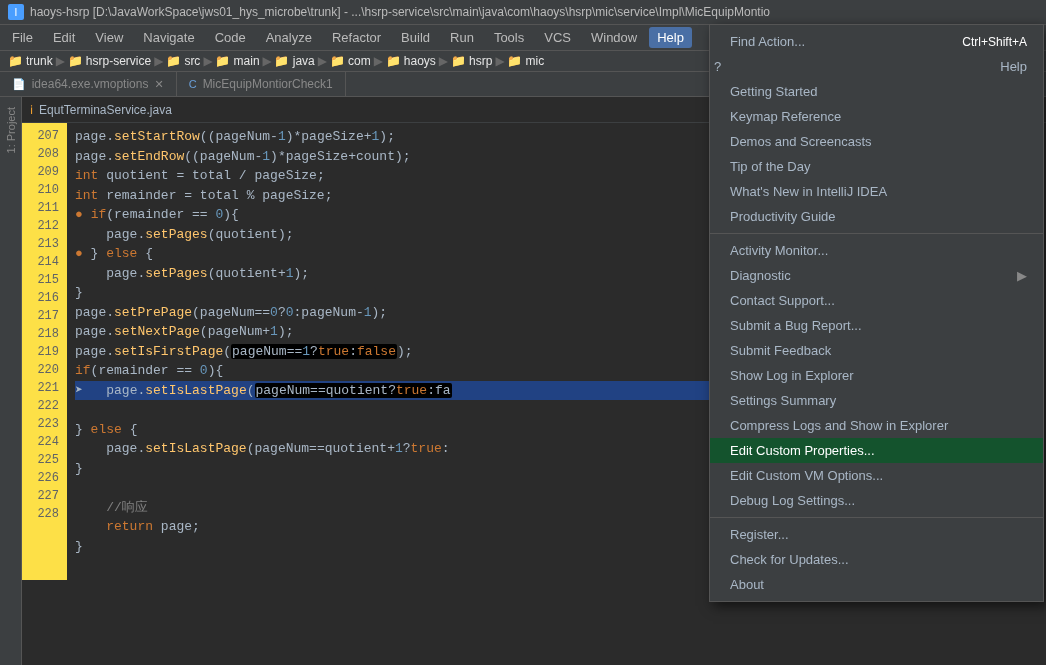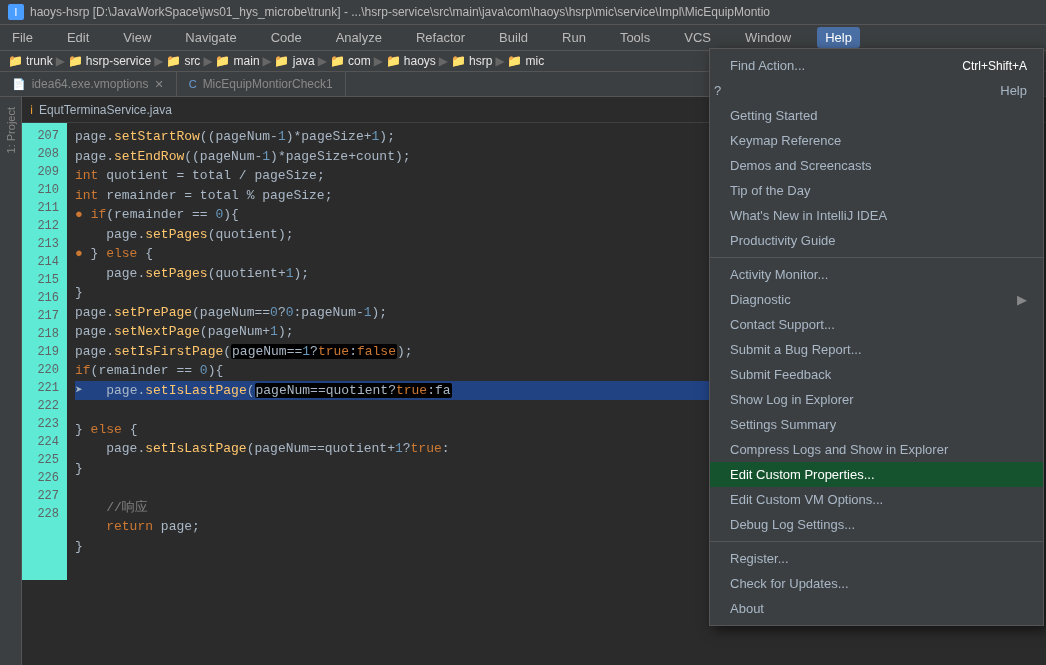--- a/index.html
+++ b/index.html
@@ -18,21 +18,21 @@
     }
     .titlebar-icon { width: 16px; height: 16px; background: #4a9eff; border-radius: 2px; font-size: 10px; color: white; display: flex; align-items: center; justify-content: center; }
 
     
     .menubar {
       background: #3c3f41;
       display: flex;
       align-items: center;
       padding: 2px 4px;
       border-bottom: 1px solid #555;
-      gap: 18px;
+      gap: 4px;
     }
     .menubar-item {
       padding: 3px 8px;
       color: #bbbbbb;
       cursor: pointer;
       font-size: 13px;
       border-radius: 3px;
     }
     .menubar-item.active { background: #4a6fa5; color: white; }
 
@@ -111,21 +111,21 @@
       gap: 6px;
       border-bottom: 1px solid #3c3f41;
     }
     .editor-content {
       display: flex;
       font-family: 'Consolas', 'Courier New', monospace;
       font-size: 13px;
       line-height: 1.5;
     }
     .line-numbers {
-      background: #5eead4;
+      background: #fde047;
       color: #606366;
       padding: 4px 8px;
       text-align: right;
       min-width: 45px;
       user-select: none;
       font-size: 12px;
       line-height: 1.5;
     }
     .code-lines {
       padding: 4px 8px;
@@ -135,21 +135,21 @@
     }
     .kw { color: #cc7832; }
     .fn { color: #ffc66d; }
     .num { color: #6897bb; }
     .comment { color: #808080; }
     .var { color: #a9b7c6; }
     .line-highlight { background: #214283; display: block; width: 100%; }
     .param-highlight { background: #000000; border-radius: 2px; padding: 0 1px; }
     .dropdown-menu {
       position: absolute;
-      top: 48px;
+      top: 24px;
       left: 709px;
       width: 335px;
       background: #3c3f41;
       border: 1px solid #555;
       box-shadow: 4px 4px 12px rgba(0,0,0,0.6);
       z-index: 100;
       padding: 4px 0;
     }
     .menu-item {
       padding: 5px 16px 5px 20px;

